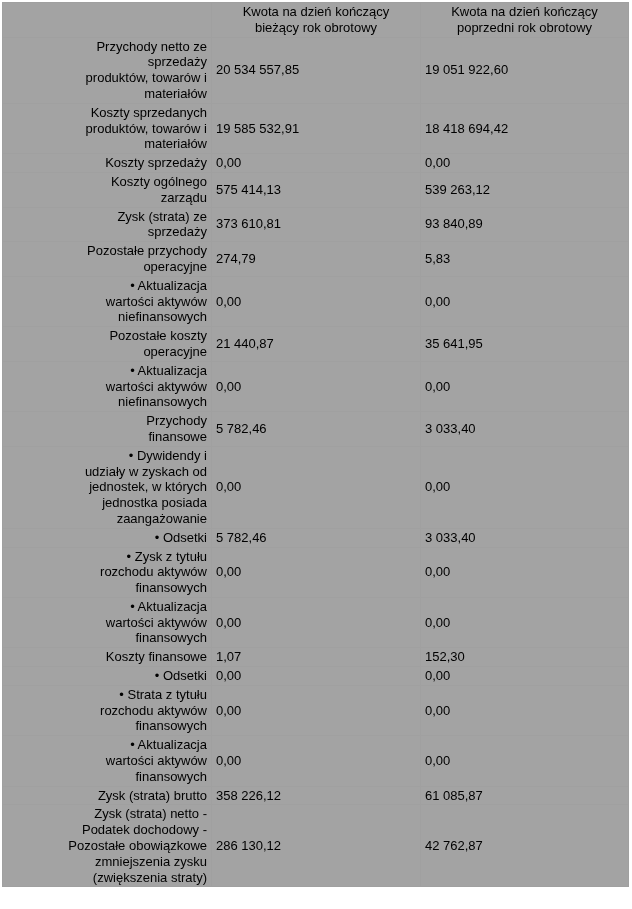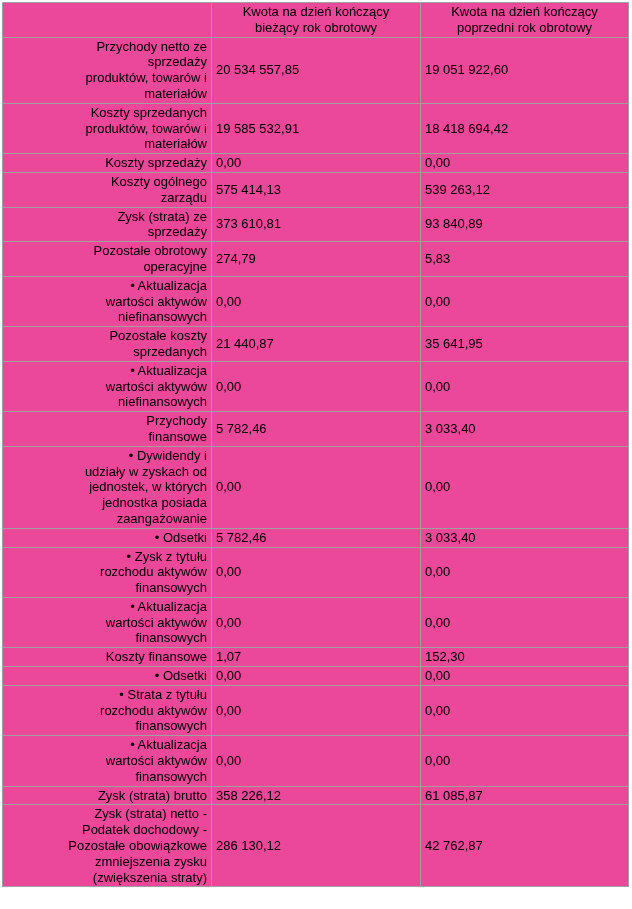--- a/index.html
+++ b/index.html
@@ -13,21 +13,21 @@
     height: 909px;
     font-family: "Liberation Sans", sans-serif;
     color: #000000;
     overflow: hidden;
   }
   table.fin {
     border-collapse: collapse;
     table-layout: fixed;
     width: 626px;
     margin: 2px 0 0 2px;
-    background: #ec4899;
+    background: #a3a3a3;
   }
   table.fin col.c-label { width: 209px; }
   table.fin col.c-cur   { width: 209px; }
   table.fin col.c-prev  { width: 208px; }
   table.fin th,
   table.fin td {
     border: 1px solid #a0a0a0;
     font-size: 13px;
     line-height: 15.8px;
     padding: 1px 4px;
@@ -94,35 +94,35 @@
       <td class="val">575 414,13</td>
       <td class="val">539 263,12</td>
     </tr>
     <tr>
       <td class="label">Zysk (strata) ze
 sprzedaży</td>
       <td class="val">373 610,81</td>
       <td class="val">93 840,89</td>
     </tr>
     <tr>
-      <td class="label">Pozostałe obrotowy
+      <td class="label">Pozostałe przychody
 operacyjne</td>
       <td class="val">274,79</td>
       <td class="val">5,83</td>
     </tr>
     <tr>
       <td class="label">• Aktualizacja
 wartości aktywów
 niefinansowych</td>
       <td class="val">0,00</td>
       <td class="val">0,00</td>
     </tr>
     <tr>
       <td class="label">Pozostałe koszty
-sprzedanych</td>
+operacyjne</td>
       <td class="val">21 440,87</td>
       <td class="val">35 641,95</td>
     </tr>
     <tr>
       <td class="label">• Aktualizacja
 wartości aktywów
 niefinansowych</td>
       <td class="val">0,00</td>
       <td class="val">0,00</td>
     </tr>

